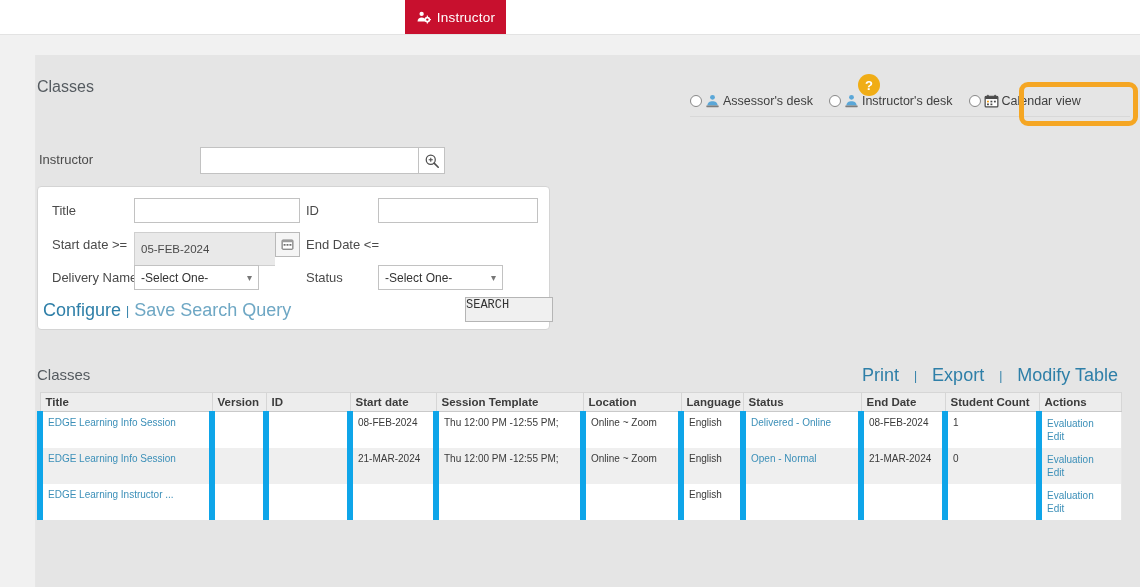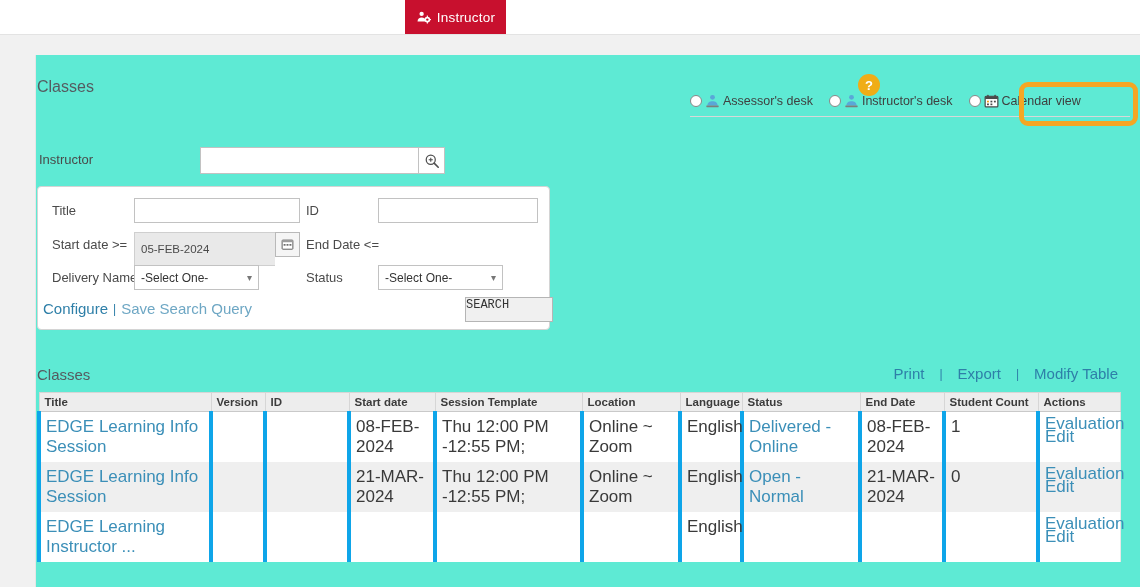--- a/index.html
+++ b/index.html
@@ -3,21 +3,21 @@
 <meta charset="utf-8">
 <style>
   * { box-sizing: border-box; }
   html, body {
     margin: 0; padding: 0;
     width: 1140px; height: 587px;
     background: #ffffff;
     font-family: "Liberation Sans", sans-serif;
     overflow: hidden;
   }
-  .page { position: relative; width: 1140px; height: 587px; background: #5eead4; }
+  .page { position: relative; width: 1140px; height: 587px; background: #e5e5e5; }
 
   
   .topbar {
     position: absolute; left: 0; top: 0; width: 1140px; height: 34px;
     background: #ffffff;
   }
   .tab-instructor {
     position: absolute; left: 405px; top: 0; width: 101px; height: 34px;
     background: #c8102e; color: #ffffff;
     display: flex; align-items: center; justify-content: center; gap: 6px;
@@ -122,21 +122,21 @@
   .cal-btn {
     width: 25px; height: 25px; border: 1px solid #b9b9b9; background: #f5f5f5;
     display: flex; align-items: center; justify-content: center; cursor: pointer;
   }
   .sel {
     position: absolute; height: 25px; border: 1px solid #c2c2c2; background: #ffffff;
     font-size: 12px; color: #333; font-family: "Liberation Sans", sans-serif;
     display: flex; align-items: center; padding: 0 6px; cursor: pointer;
   }
   .sel .chev { margin-left: auto; color: #777; font-size: 10px; }
-  .link { color: #2e7fa8; font-size: 15px; text-decoration: none; cursor: pointer; }
+  .link { color: #2e7fa8; font-size: 18px; text-decoration: none; cursor: pointer; }
   .link.save { color: #6ea7c4; }
   .pipe { color: #2e7fa8; font-size: 12px; }
   .search-btn {
     position: absolute; left: 427px; top: 110px; width: 88px; height: 25px;
     border: 1px solid #b5b5b5; background: #f0f0f0; color: #333;
     font-size: 12px; font-family: Liberation Mono, monospace; cursor: pointer;
   }
 
   
   .table-links {
@@ -148,22 +148,22 @@
   .tbl {
     position: absolute; left: 37px; top: 392px; width: 1081px;
     border-collapse: collapse; font-size: 12px; table-layout: fixed;
   }
   .tbl th {
     background: #ededed; border: 1px solid #d6d6d6; border-bottom: 1px solid #c9c9c9;
     text-align: left; font-weight: bold; color: #3c3c3c;
     padding: 3px 5px; height: 19px; font-size: 11.5px;
   }
   .tbl td {
-    border-left: 4px solid #0ea5e9; border-right: 1px solid #e8e8e8;
-    padding: 5px 5px; vertical-align: top; color: #3a3a3a; font-size: 17px;
+    border-left: 6px solid #0ea5e9; border-right: 1px solid #e8e8e8;
+    padding: 5px 5px; vertical-align: top; color: #3a3a3a; font-size: 10px;
     height: 34px;
   }
   .tbl tr.even td { background: #ffffff; }
   .tbl tr.odd td { background: #efefef; }
   .tbl a { color: #3b8fb8; text-decoration: none; cursor: pointer; }
   .tbl .link-title { color: #3b8fb8; }
   .tbl .status-link { color: #3b8fb8; }
   .actions a { display: block; line-height: 13px; }
 </style>
 </head>

